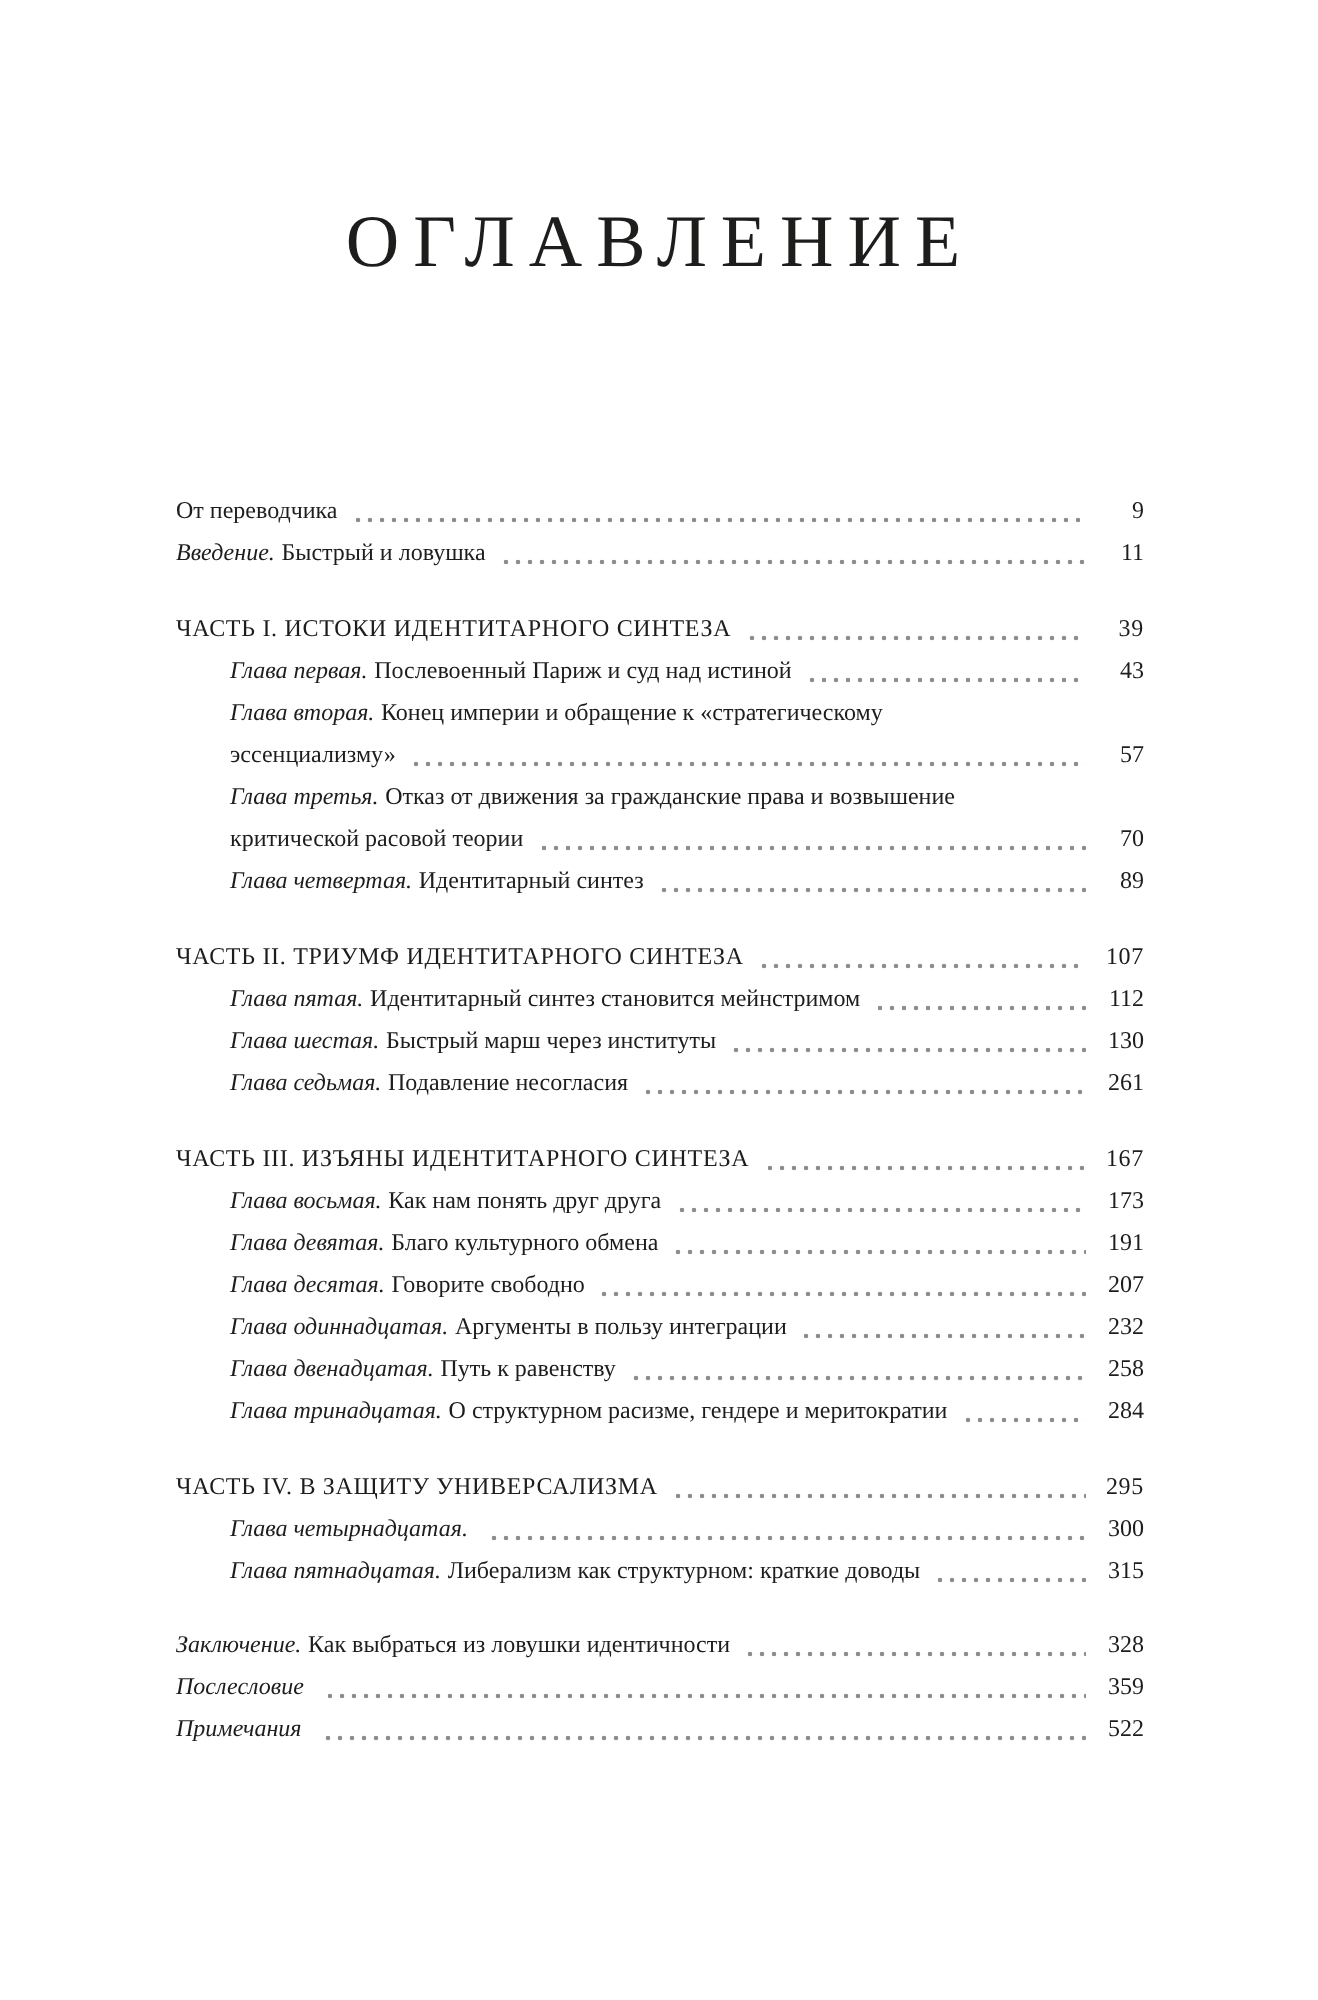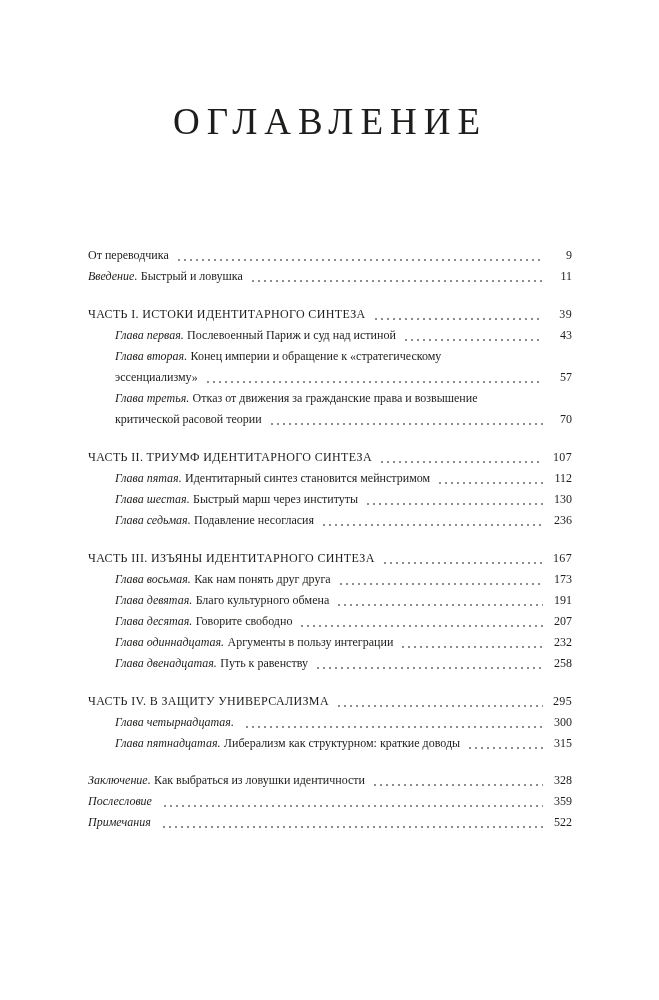--- a/index.html
+++ b/index.html
@@ -100,20 +100,28 @@
         <div class="row">
           <span class="prefix">Глава третья.</span>
           <span class="text">Отказ от движения за гражданские права и возвышение</span>
         </div>
         <div class="row">
           <span class="text">критической расовой теории</span>
           <span class="leader"></span>
           <span class="pagenum">70</span>
         </div>
       </div>
+      <div class="entry type-chapter">
+        <div class="row">
+          <span class="prefix">Глава четвертая.</span>
+          <span class="text">Идентитарный синтез</span>
+          <span class="leader"></span>
+          <span class="pagenum">89</span>
+        </div>
+      </div>
       <div class="entry type-part">
         <div class="row">
           <span class="text">ЧАСТЬ II. ТРИУМФ ИДЕНТИТАРНОГО СИНТЕЗА</span>
           <span class="leader"></span>
           <span class="pagenum">107</span>
         </div>
       </div>
       <div class="entry type-chapter">
         <div class="row">
           <span class="prefix">Глава пятая.</span>
@@ -128,21 +136,21 @@
           <span class="text">Быстрый марш через институты</span>
           <span class="leader"></span>
           <span class="pagenum">130</span>
         </div>
       </div>
       <div class="entry type-chapter">
         <div class="row">
           <span class="prefix">Глава седьмая.</span>
           <span class="text">Подавление несогласия</span>
           <span class="leader"></span>
-          <span class="pagenum">236</span>
+          <span class="pagenum">261</span>
         </div>
       </div>
       <div class="entry type-part">
         <div class="row">
           <span class="text">ЧАСТЬ III. ИЗЪЯНЫ ИДЕНТИТАРНОГО СИНТЕЗА</span>
           <span class="leader"></span>
           <span class="pagenum">167</span>
         </div>
       </div>
       <div class="entry type-chapter">
@@ -176,20 +184,28 @@
           <span class="leader"></span>
           <span class="pagenum">232</span>
         </div>
       </div>
       <div class="entry type-chapter">
         <div class="row">
           <span class="prefix">Глава двенадцатая.</span>
           <span class="text">Путь к равенству</span>
           <span class="leader"></span>
           <span class="pagenum">258</span>
+        </div>
+      </div>
+      <div class="entry type-chapter">
+        <div class="row">
+          <span class="prefix">Глава тринадцатая.</span>
+          <span class="text">О структурном расизме, гендере и меритократии</span>
+          <span class="leader"></span>
+          <span class="pagenum">284</span>
         </div>
       </div>
       <div class="entry type-part">
         <div class="row">
           <span class="text">ЧАСТЬ IV. В ЗАЩИТУ УНИВЕРСАЛИЗМА</span>
           <span class="leader"></span>
           <span class="pagenum">295</span>
         </div>
       </div>
       <div class="entry type-chapter">

